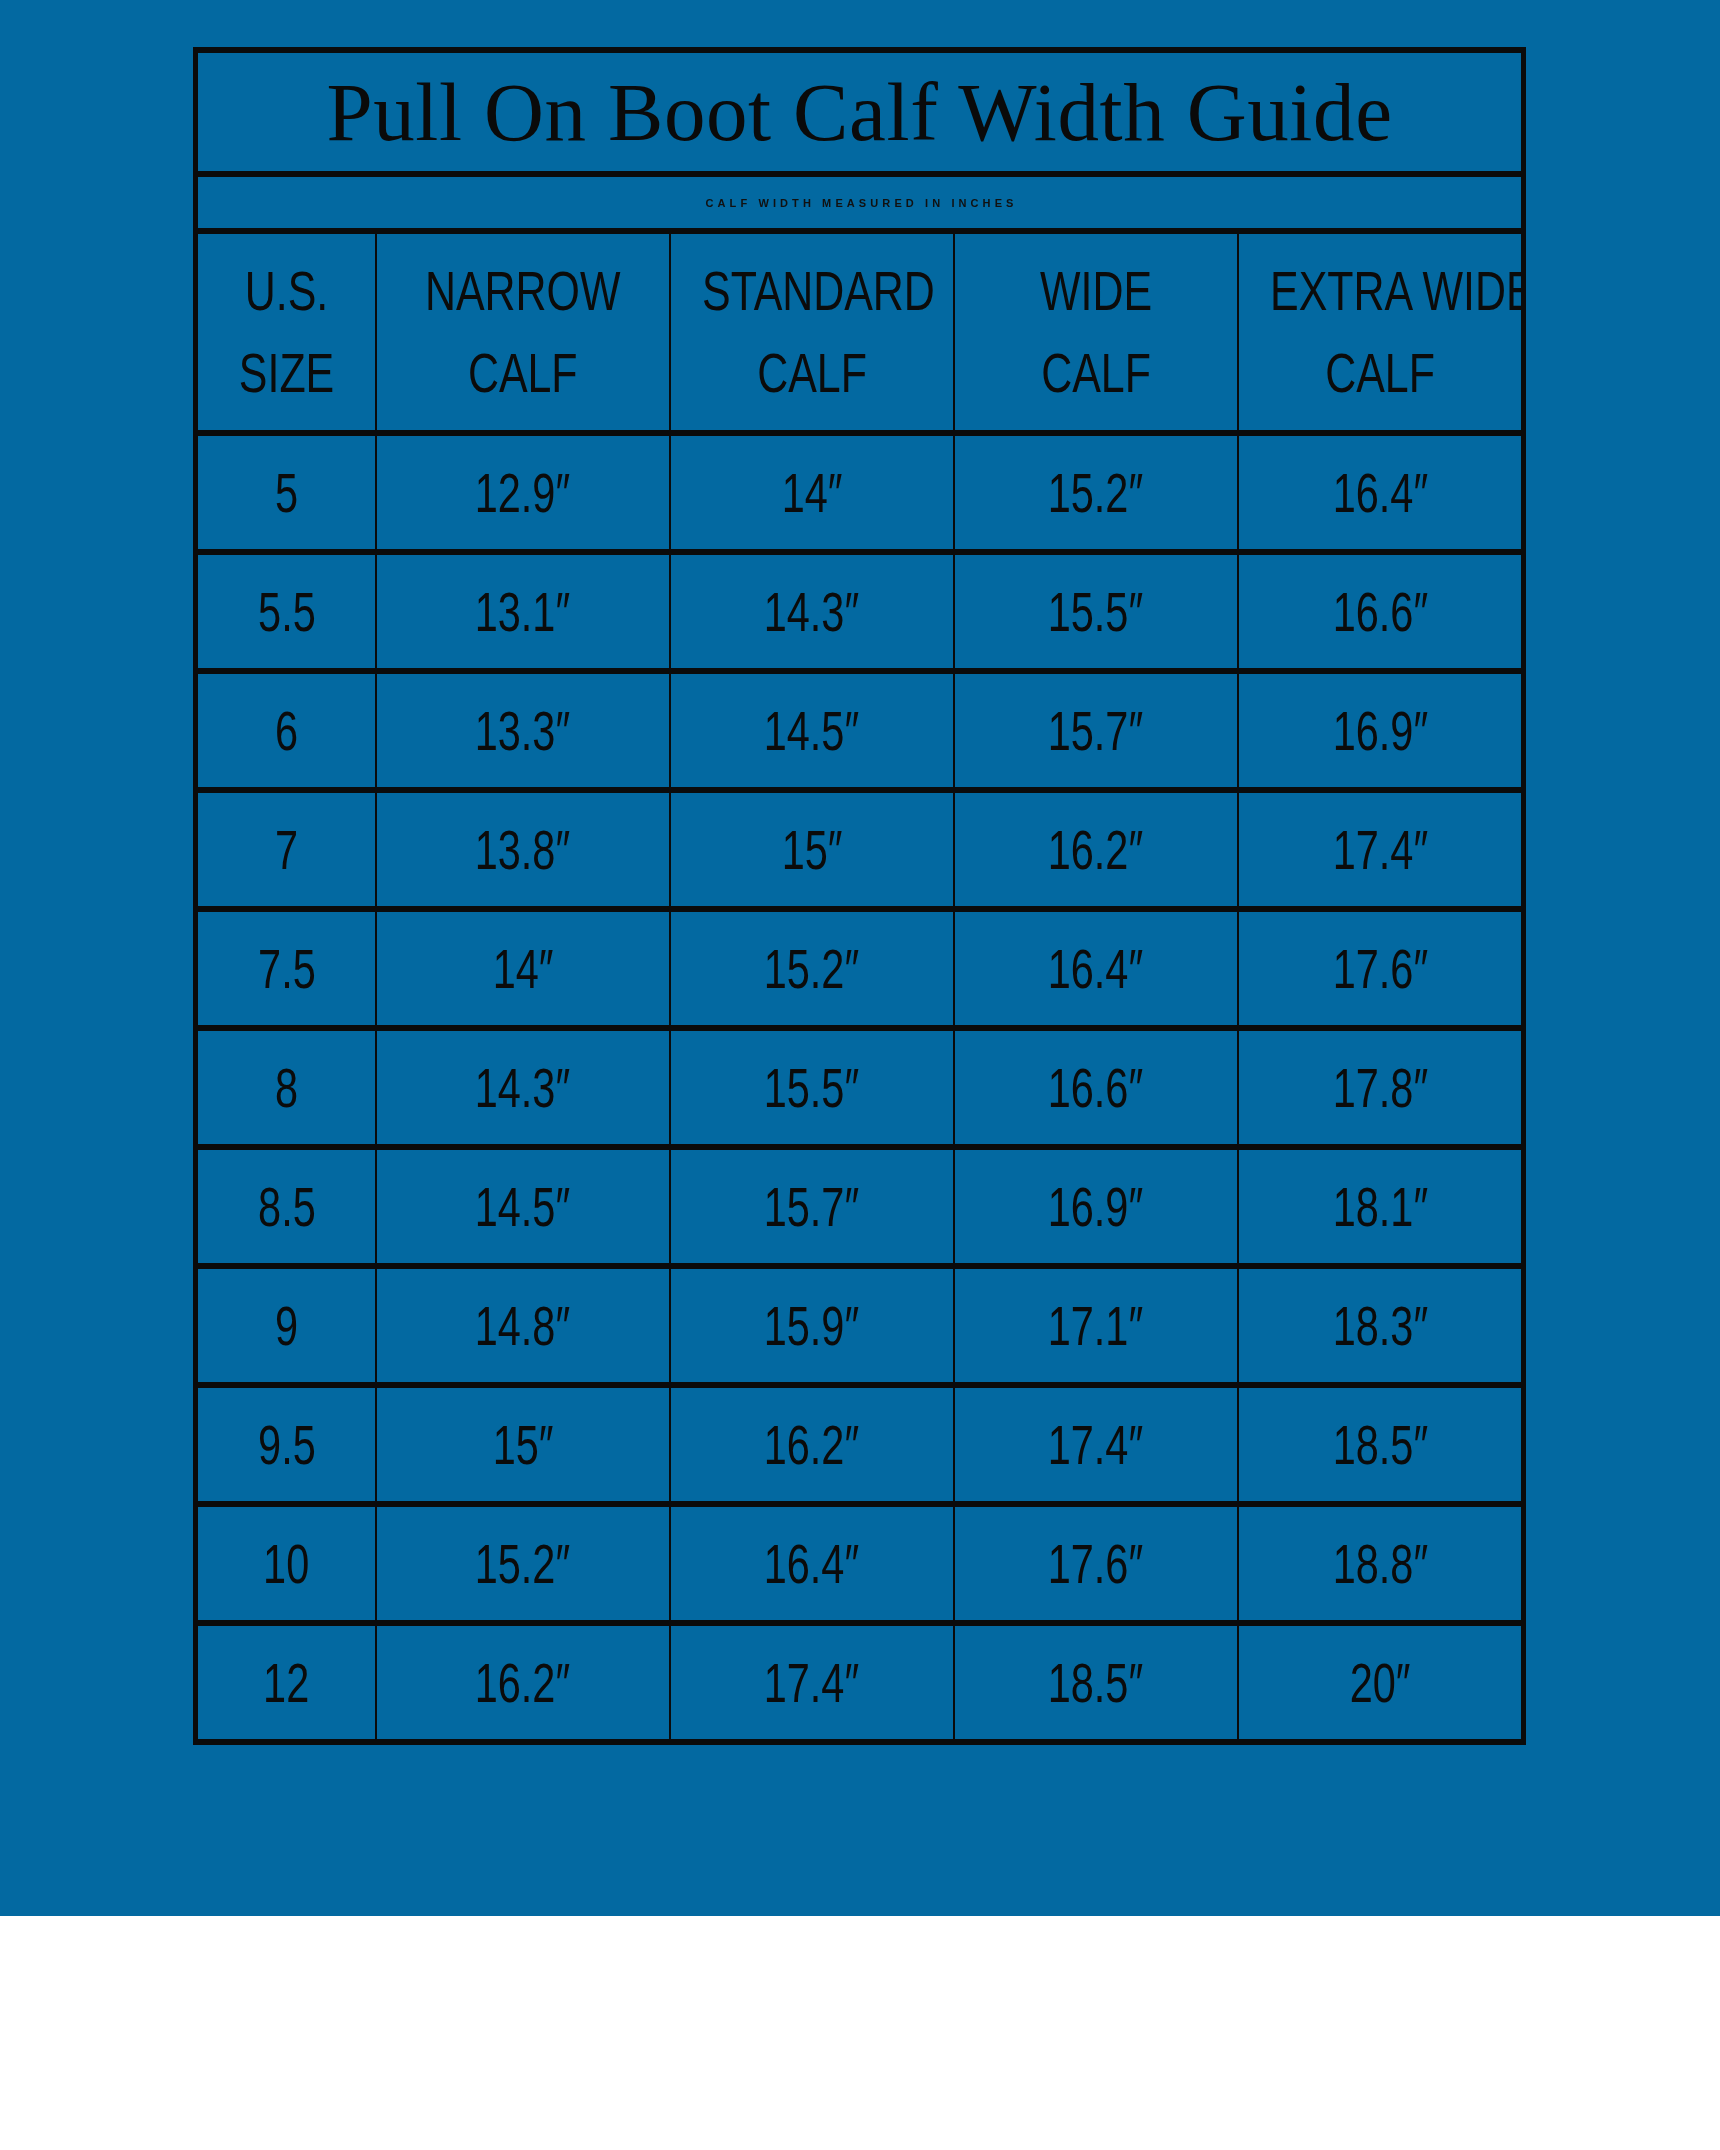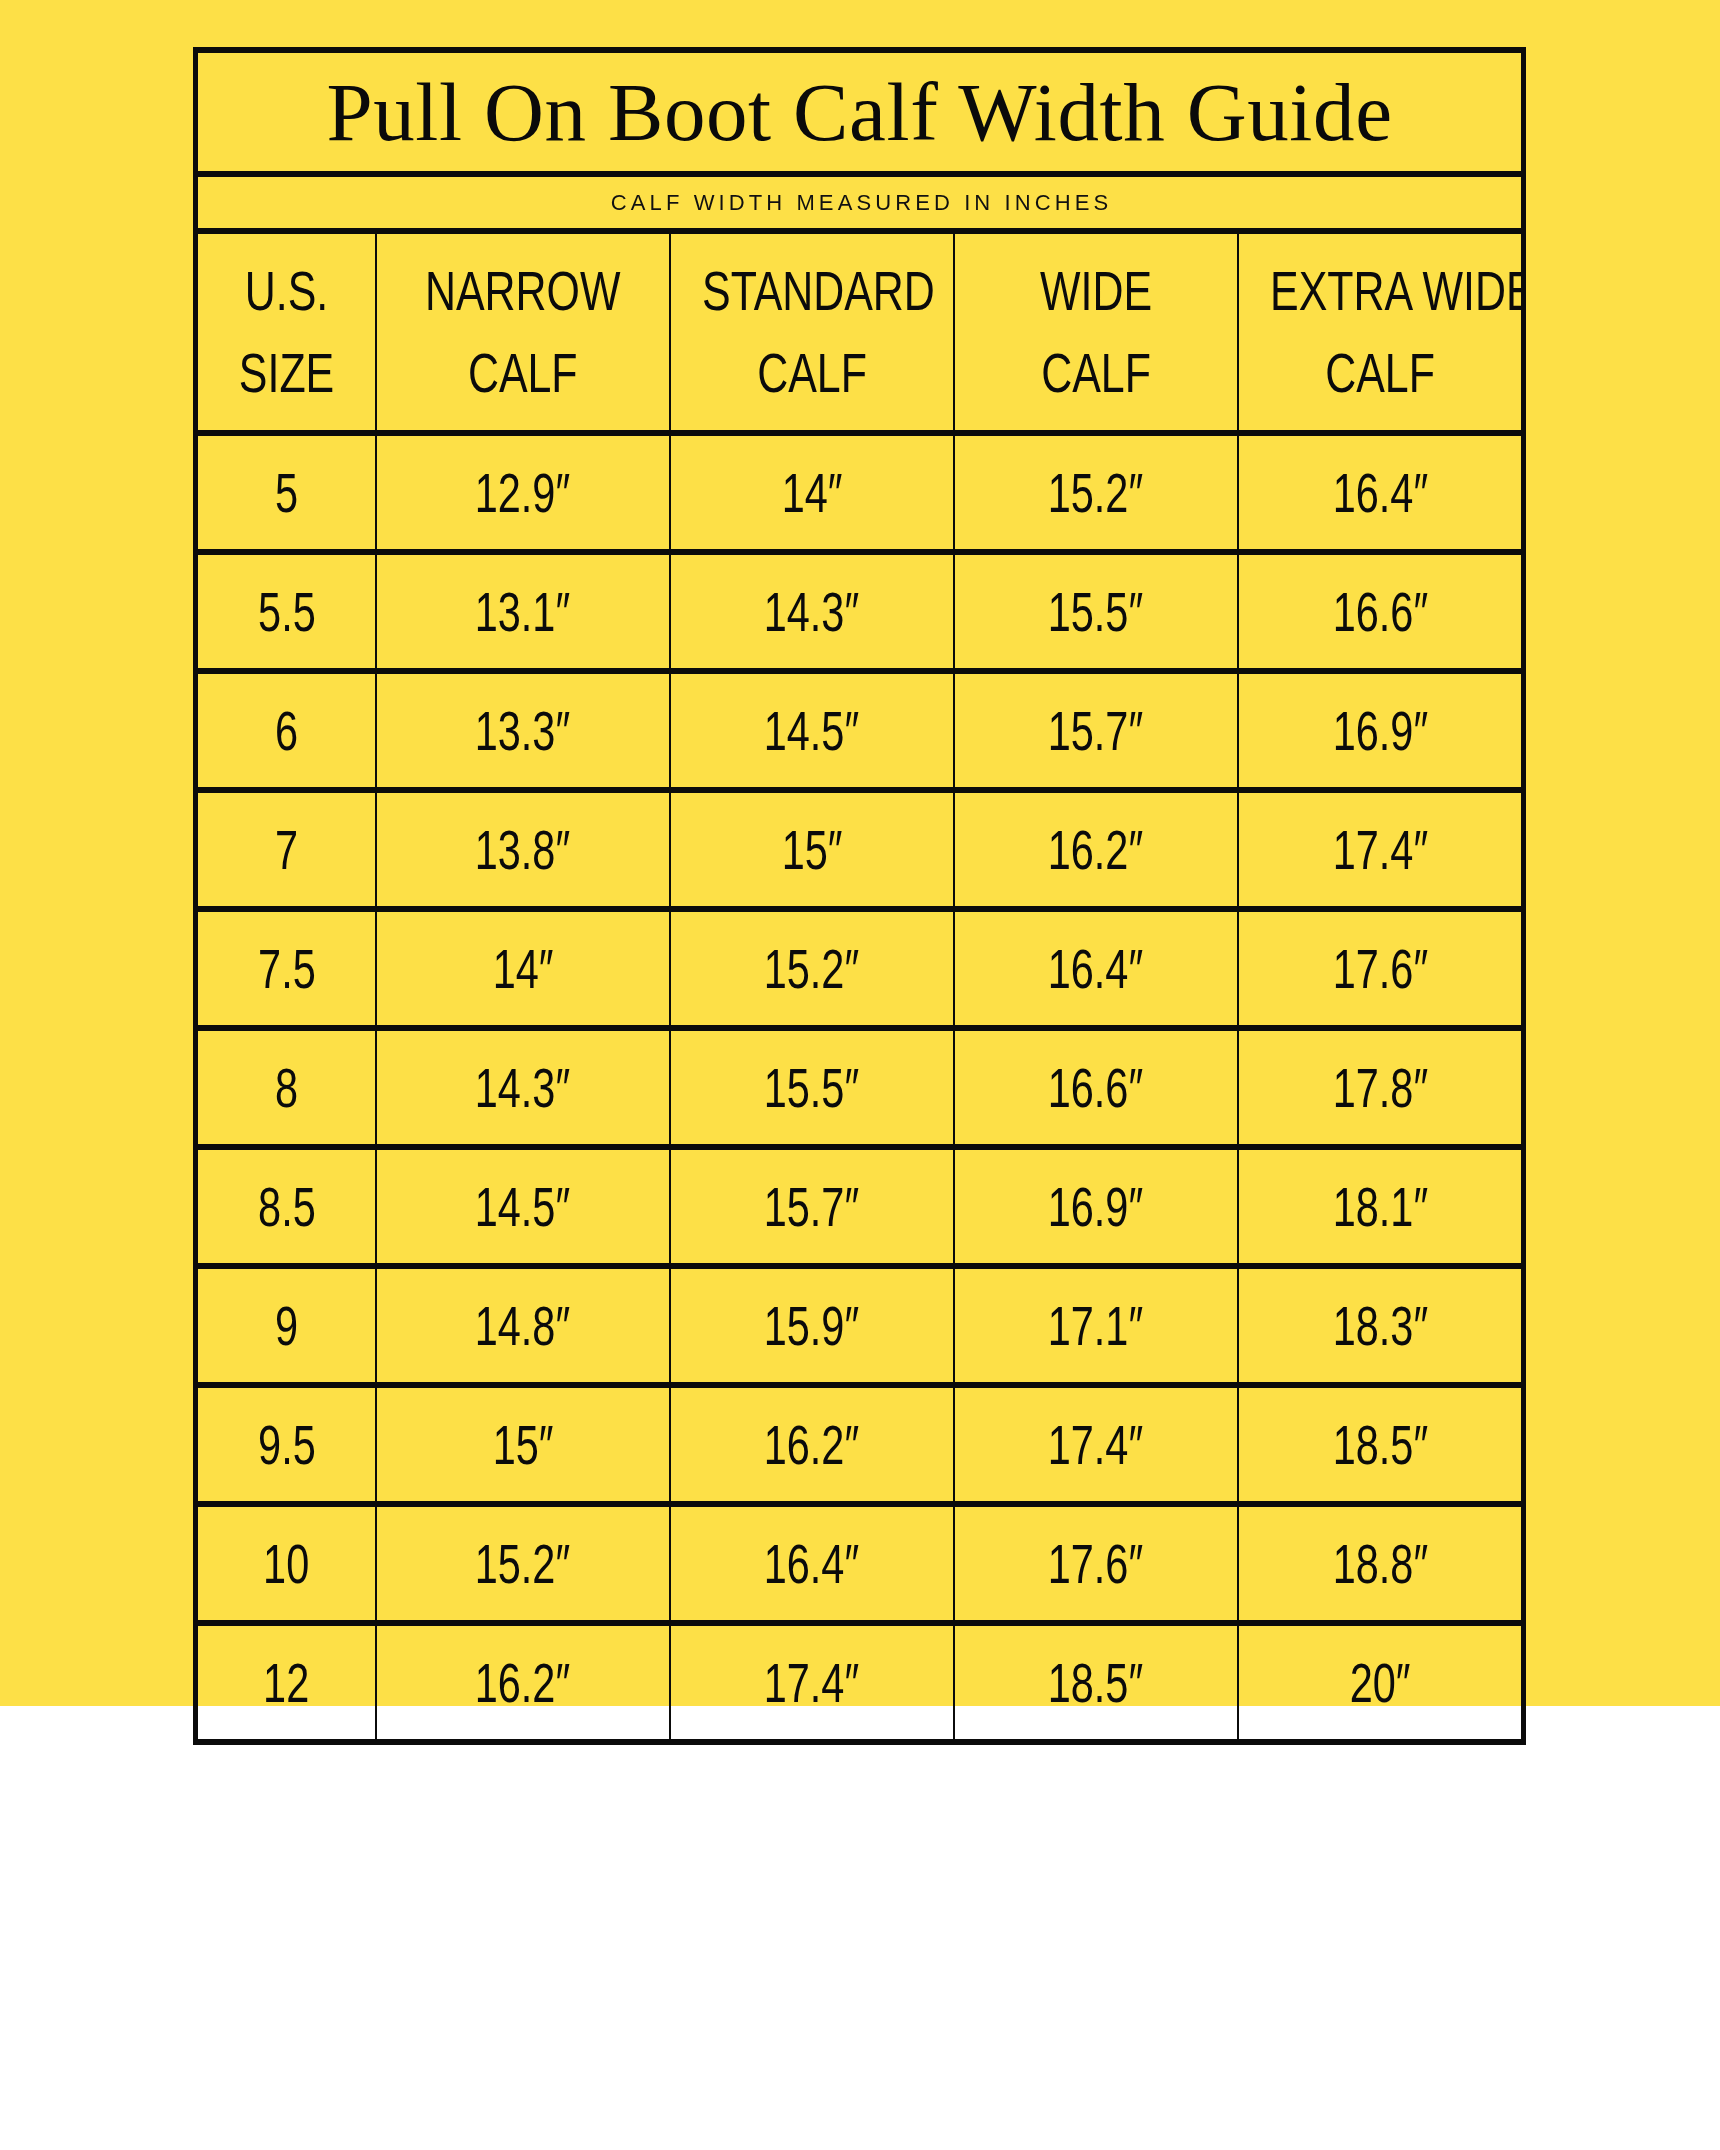--- a/index.html
+++ b/index.html
@@ -6,22 +6,22 @@
     margin: 0;
     padding: 0;
     background: #ffffff;
     width: 1721px;
     height: 2151px;
     overflow: hidden;
   }
   .page {
     position: relative;
     width: 1721px;
-    height: 1706px;
-    background: #fde047;
+    height: 1916px;
+    background: #0369a1;
   }
   table.guide {
     position: absolute;
     left: 193px;
     top: 47px;
     width: 1333px;
     border-collapse: collapse;
     table-layout: fixed;
     border: 5.3px solid #0b0b0b;
     color: #0b0b0b;
@@ -43,22 +43,22 @@
   td.title-cell {
     border-bottom-width: 7px;
     font-family: "Liberation Serif", "DejaVu Serif", serif;
     font-size: 83px;
     font-weight: 400;
     letter-spacing: 0.6px;
     color: #0a0a0a;
   }
   td.subtitle-cell {
     font-family: "Liberation Sans", "DejaVu Sans", sans-serif;
-    font-size: 22px;
-    font-weight: 400;
+    font-size: 11px;
+    font-weight: 700;
     letter-spacing: 4.1px;
     text-indent: 4.1px;
     color: #111111;
   }
   td.head-cell {
     font-family: "Liberation Sans", "DejaVu Sans", sans-serif;
     font-size: 55px;
     font-weight: 400;
     line-height: 1.5;
   }

